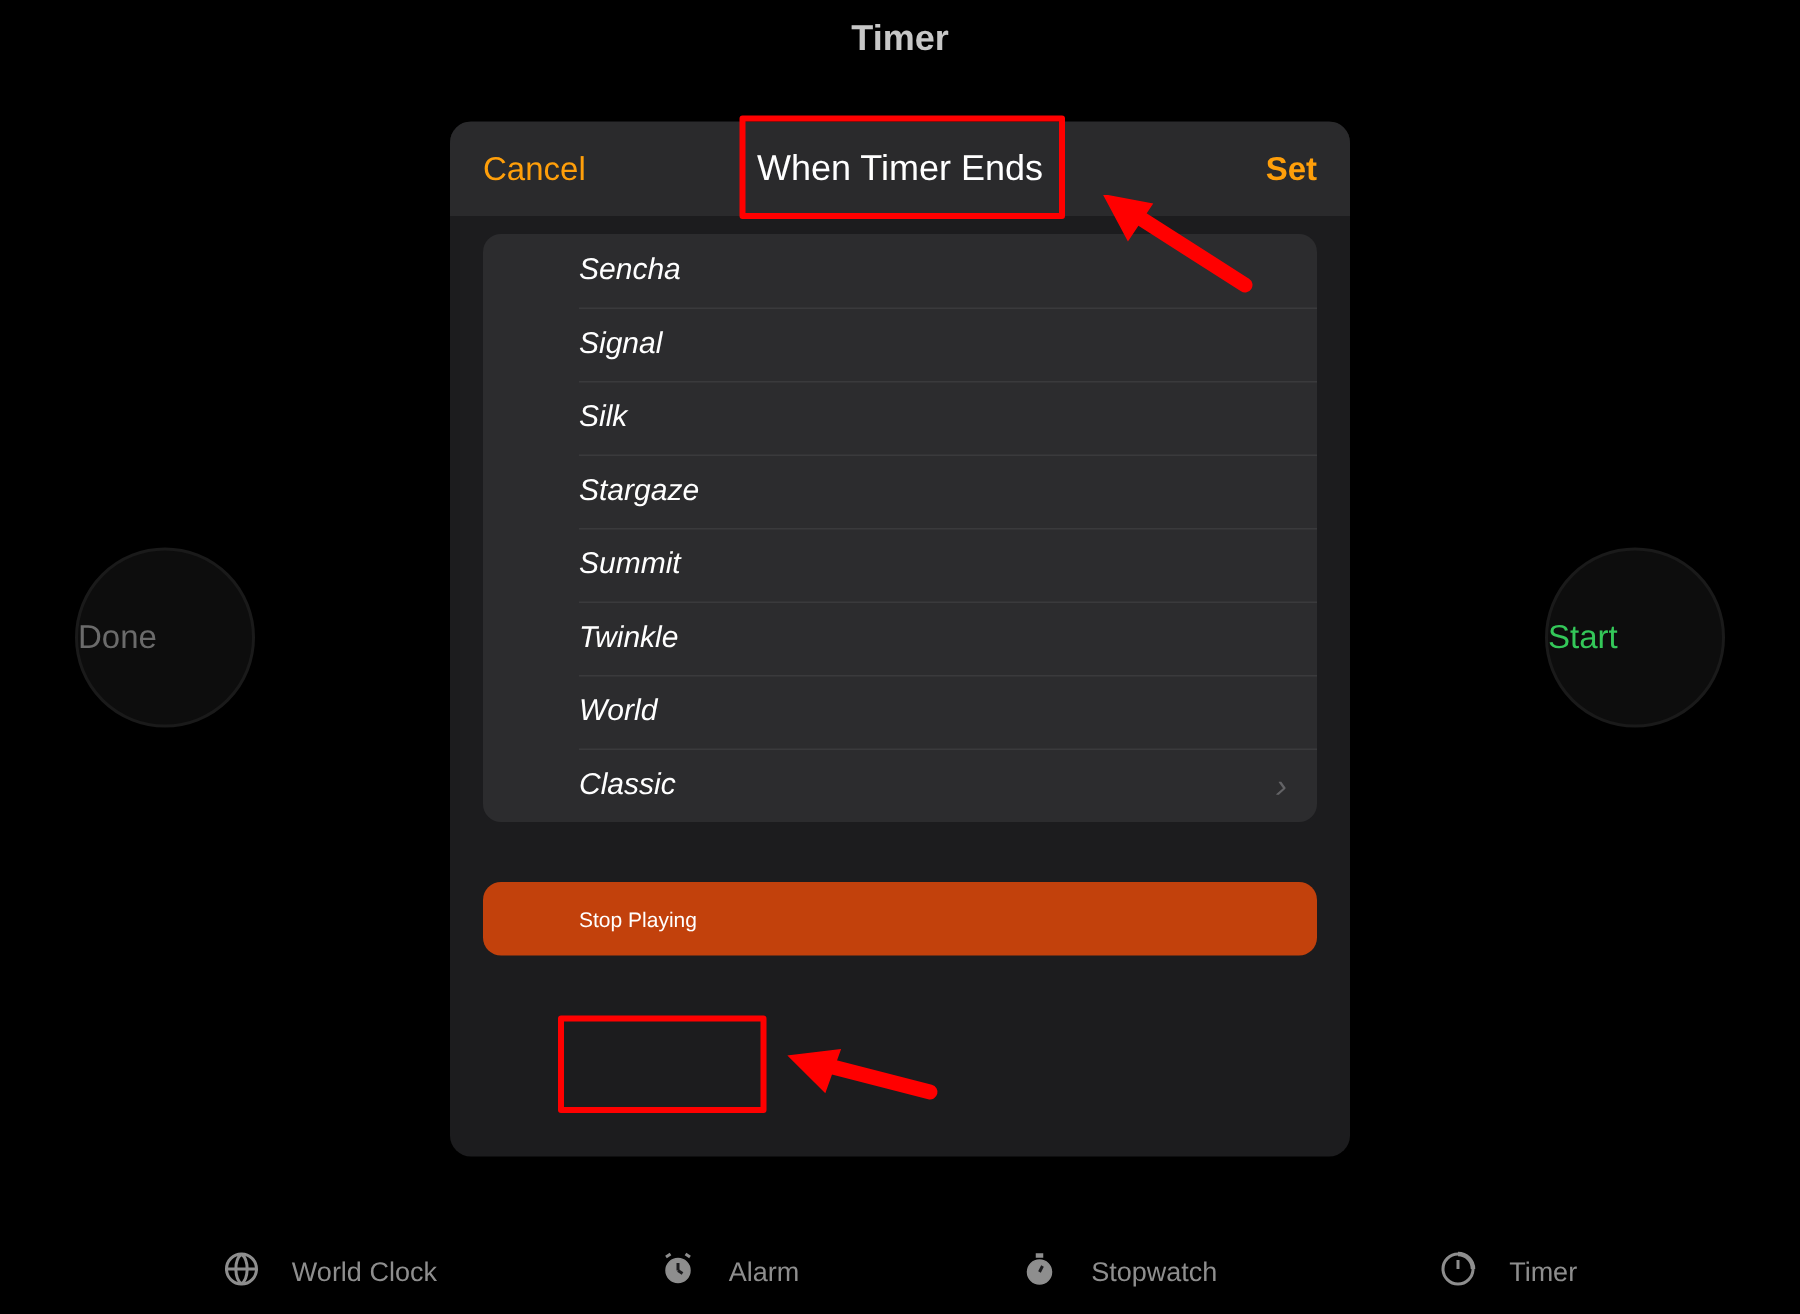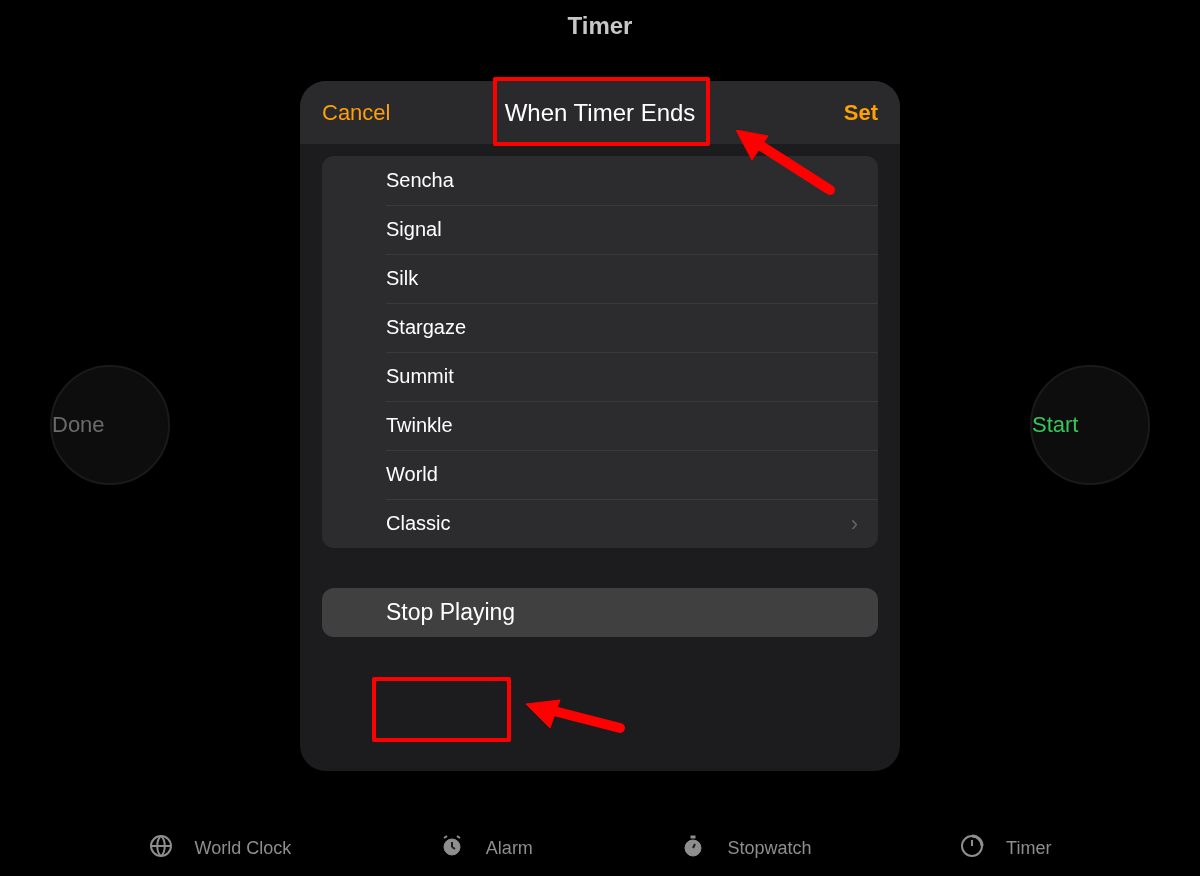--- a/index.html
+++ b/index.html
@@ -62,21 +62,21 @@
   .tab-item svg { width: 24px; height: 24px; fill:#8e8e8e; stroke:#8e8e8e; }
 
   
   .sheet {
     position: absolute;
     left: 300px;
     top: 81px;
     width: 600px;
     height: 690px;
     background: #1c1c1e;
-    border-radius: 26px;
+    border-radius: 14px;
     overflow: hidden;
     display: flex;
     flex-direction: column;
   }
 
   .sheet-header {
     height: 63px;
     display: flex;
     align-items: center;
     padding: 0 22px;
@@ -100,20 +100,21 @@
   .sheet-body {
     flex: 1;
     padding: 12px 22px 22px 22px;
     overflow: hidden;
   }
 
   .list-group {
     background: #2c2c2e;
     border-radius: 12px;
     overflow: hidden;
+    font-style: italic;
   }
   .list-row {
     display: flex;
     align-items: center;
     justify-content: space-between;
     padding: 0 20px 0 64px;
     height: 49px;
     font-size: 20px;
     color: #fff;
     position: relative;
@@ -127,27 +128,27 @@
     height: 1px;
     background: #3a3a3c;
   }
   .chevron {
     color: #636366;
     font-size: 22px;
   }
 
   .stop-box {
     margin-top: 40px;
-    background: #404040;
+    background: #c2410c;
     border-radius: 12px;
     height: 49px;
     display: flex;
     align-items: center;
     padding: 0 36px 0 64px;
-    font-size: 23px;
+    font-size: 14px;
     color: #fff;
   }
 
   
   .highlight {
     position: absolute;
     border: 4px solid #ff0000;
     box-sizing: border-box;
     border-radius: 2px;
     pointer-events: none;

